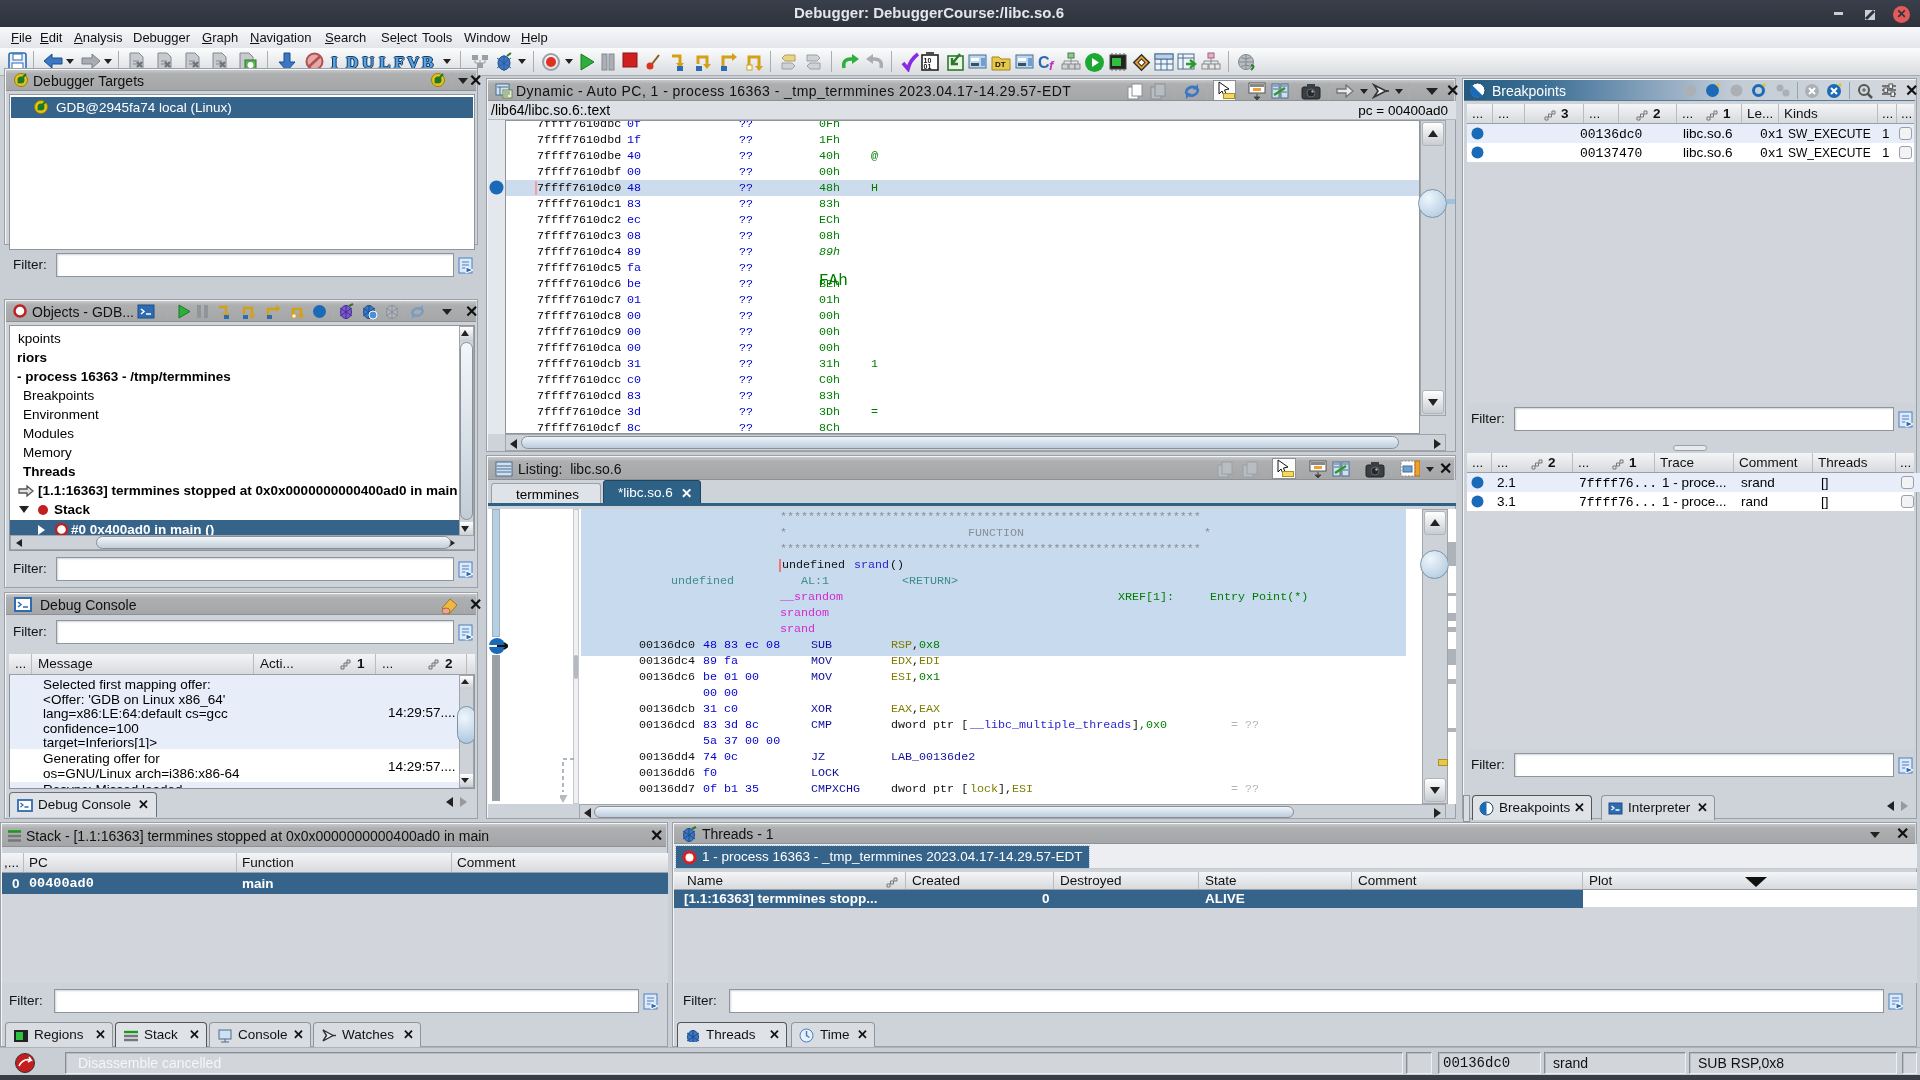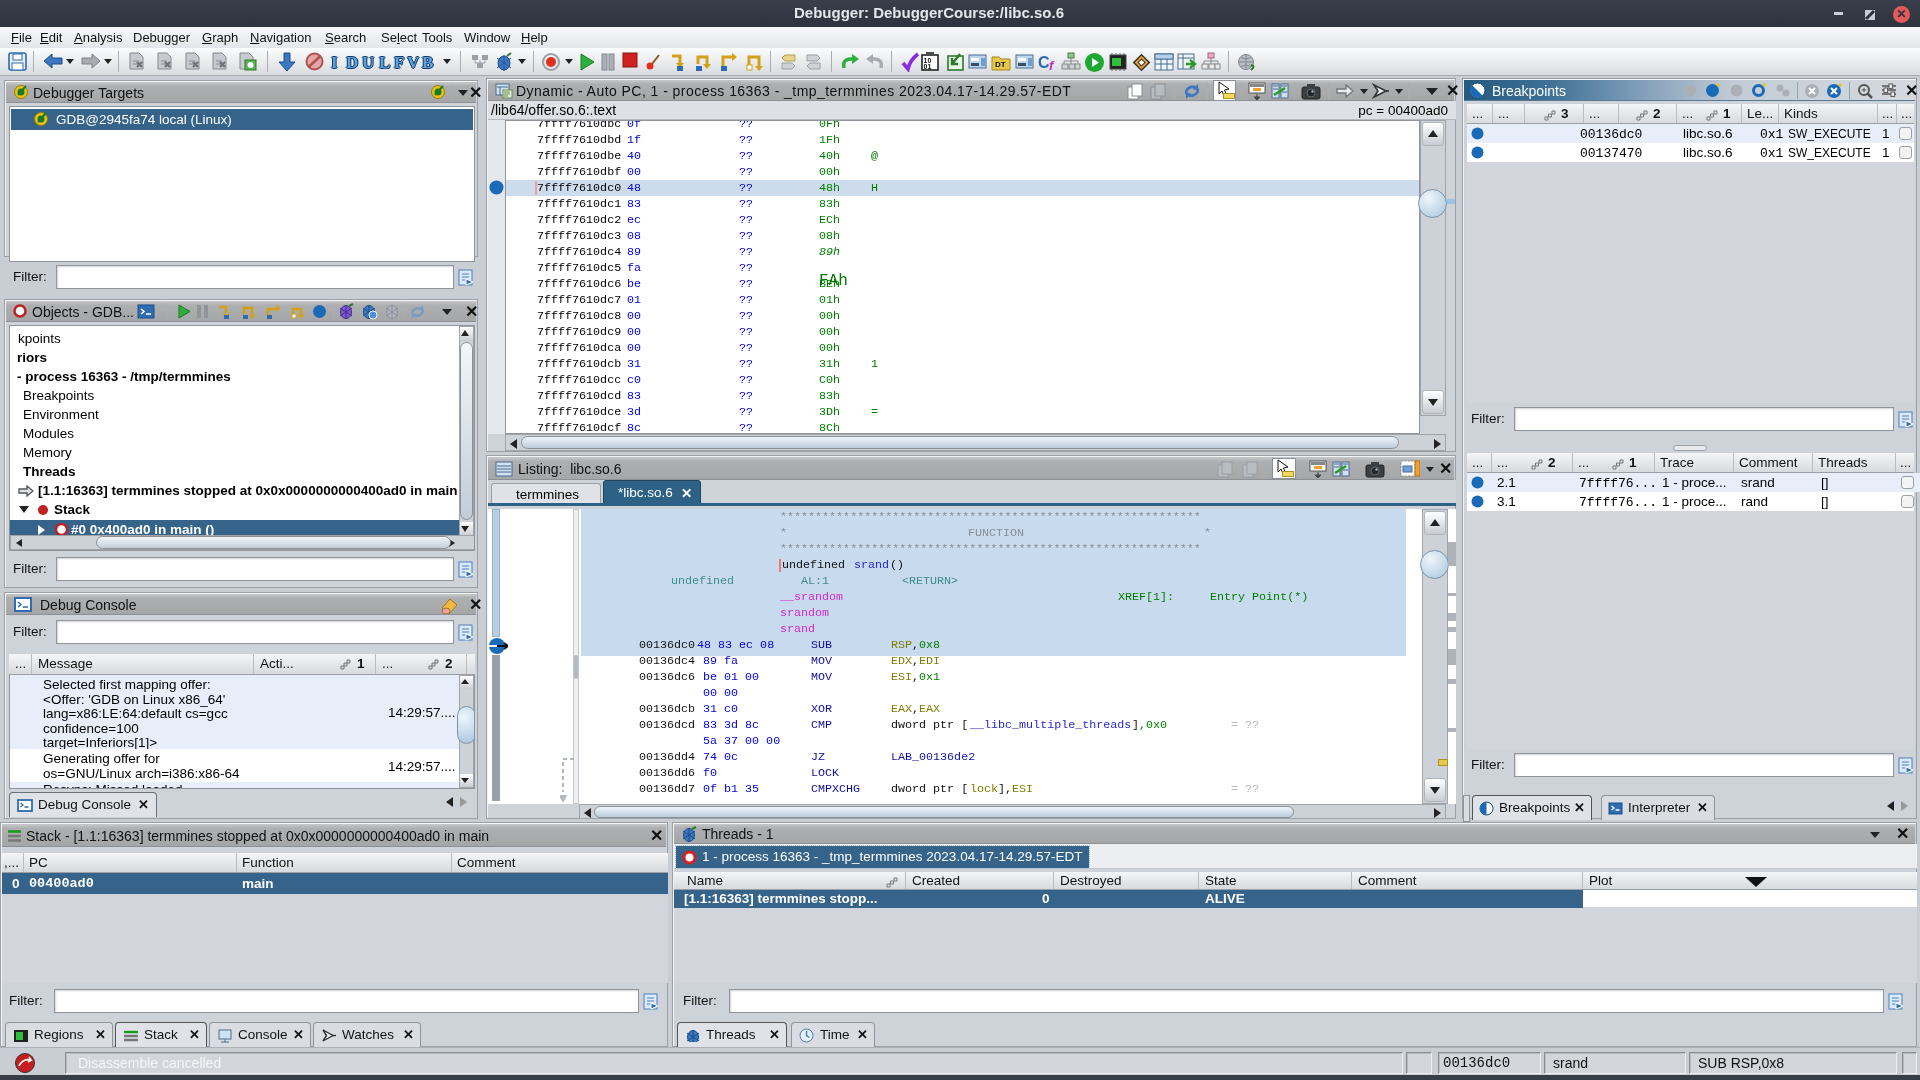--- a/index.html
+++ b/index.html
@@ -255,21 +255,21 @@
     <rect x="8" y="12" width="6" height="5" fill="#e8e8e8" stroke="#888"></rect>
     <rect x="14" y="12" width="5" height="5" fill="#e8e8e8" stroke="#888"></rect>
     <path d="M10 6 v3 M3 12 v-3 h14 v3 M10 9 v3" stroke="#888" fill="none"></path>
   </svg>
 <div class="tsep" style="left:1228px;"></div>
 <svg class="abs" style="left:1237px;top:52px;" width="21" height="21" viewBox="0 0 21 21">
     <circle cx="9" cy="10" r="7.5" fill="#b8bdc2" stroke="#83898f"></circle>
     <path d="M9 2.5 v15 M2 10 h14 M4 5.5 q5 3 10 0 M4 14.5 q5 -3 10 0" stroke="#83898f" fill="none"></path>
     <path d="M14 13 q5 1 0 5" stroke="#2c7a28" stroke-width="2" fill="none"></path>
   </svg>
-<div class="panel" style="left:4px;top:80px;width:474px;height:177px;">
+<div class="panel" style="left:4px;top:68px;width:474px;height:177px;">
     <div class="ptitle">
       <svg class="abs" style="left:7px;top:2px;" width="16" height="16" viewBox="0 0 16 16">
         <circle cx="8" cy="8" r="6.5" fill="#e8c21a" stroke="#9a7d00"></circle>
         <circle cx="8" cy="8" r="3.5" fill="#1b7a26"></circle>
         <path d="M5 11 L13 2" stroke="#1b7a26" stroke-width="2"></path>
       </svg>
       <span class="txt" style="left:27px;">Debugger Targets</span>
       <svg class="abs" style="left:424px;top:2px;" width="16" height="16" viewBox="0 0 16 16">
         <circle cx="8" cy="8" r="6.5" fill="#e8c21a" stroke="#9a7d00"></circle>
         <circle cx="8" cy="8" r="3.5" fill="#1b7a26"></circle>
@@ -543,21 +543,21 @@
       <svg class="abs" style="left:884px;top:3px;" width="18" height="16" viewBox="0 0 18 16">
         <path d="M2 2 L14 8 L2 14 L6 8 Z" fill="#eef0f3" stroke="#333" stroke-width="1.6"></path>
         <path d="M13 8 h4" stroke="#333" stroke-width="1.6"></path>
       </svg>
       <div class="caret" style="left:907px;top:9px;"></div>
       <div style="position:absolute;left:920px;top:2px;width:1px;height:17px;background:#aaadb2;"></div>
       <div class="caret" style="left:938px;top:8px;border-left-width:6px;border-right-width:6px;border-top-width:7px;"></div>
       <span class="xbtn" style="left:958px;top:3px;">✕</span>
     </div>
     <div class="abs" style="left:1px;top:22px;width:968px;height:19px;background:#dde0e4;border-bottom:1px solid #b5b8bc;font-size:14px;">
-      <span style="position:absolute;left:3px;top:1px;">/lib64/offer.so.6:.text</span>
+      <span style="position:absolute;left:3px;top:1px;">/lib64/libc.so.6:.text</span>
       <span style="position:absolute;right:8px;top:2px;font-size:13.5px;">pc = 00400ad0</span>
     </div>
     <div class="abs" style="left:1px;top:41px;width:17px;height:314px;background:#e4e7eb;"></div>
     <div class="white abs" style="left:18px;top:41px;width:915px;height:314px;overflow:hidden;">
       <div class="abs mono" style="left:31px;top:-4px;font-size:11.7px;color:#000;">7ffff7610dbc</div>
       <div class="abs mono" style="left:121px;top:-4px;font-size:11.7px;color:#0000d0;text-align:center;">0f</div>
       <div class="abs mono" style="left:233px;top:-4px;font-size:11.7px;color:#0000d0;">??</div>
       <div class="abs mono" style="left:313px;top:-4px;font-size:11.7px;color:#007d00;">0Fh</div>
       <div class="abs mono" style="left:31px;top:12px;font-size:11.7px;color:#000;">7ffff7610dbd</div>
       <div class="abs mono" style="left:121px;top:12px;font-size:11.7px;color:#0000d0;">1f</div>
@@ -743,21 +743,21 @@
       <div class="abs mono" style="left:402px;top:49px;font-size:11.7px;color:#111;white-space:pre;">()</div>
       <div class="abs mono" style="left:183px;top:65px;font-size:11.7px;color:#3e8c8c;white-space:pre;">undefined</div>
       <div class="abs mono" style="left:313px;top:65px;font-size:11.7px;color:#3e8c8c;white-space:pre;">AL:1</div>
       <div class="abs mono" style="left:414px;top:65px;font-size:11.7px;color:#3e8c8c;white-space:pre;">&lt;RETURN&gt;</div>
       <div class="abs mono" style="left:292px;top:81px;font-size:11.7px;color:#d22ad2;white-space:pre;">__srandom</div>
       <div class="abs mono" style="left:630px;top:81px;font-size:11.7px;color:#007d00;white-space:pre;">XREF[1]:</div>
       <div class="abs mono" style="left:722px;top:81px;font-size:11.7px;color:#007d00;white-space:pre;">Entry Point(*)</div>
       <div class="abs mono" style="left:292px;top:97px;font-size:11.7px;color:#d22ad2;white-space:pre;">srandom</div>
       <div class="abs mono" style="left:292px;top:113px;font-size:11.7px;color:#d22ad2;white-space:pre;">srand</div>
       <div class="abs mono" style="left:151px;top:129px;font-size:11.7px;color:#111;white-space:pre;">00136dc0</div>
-      <div class="abs mono" style="left:209px;top:129px;font-size:11.7px;color:#0000d0;white-space:pre;">48 83 ec 08</div>
+      <div class="abs mono" style="left:215px;top:129px;font-size:11.7px;color:#0000d0;white-space:pre;">48 83 ec 08</div>
       <div class="abs mono" style="left:323px;top:129px;font-size:11.7px;color:#10109e;white-space:pre;">SUB</div>
       <div class="abs mono" style="left:403px;top:129px;font-size:11.7px;color:#7d7d00;white-space:pre;">RSP</div>
       <div class="abs mono" style="left:424px;top:129px;font-size:11.7px;color:#111;white-space:pre;">,</div>
       <div class="abs mono" style="left:431px;top:129px;font-size:11.7px;color:#007d00;white-space:pre;">0x8</div>
       <div class="abs mono" style="left:151px;top:145px;font-size:11.7px;color:#111;white-space:pre;">00136dc4</div>
       <div class="abs mono" style="left:215px;top:145px;font-size:11.7px;color:#0000d0;white-space:pre;">89 fa</div>
       <div class="abs mono" style="left:323px;top:145px;font-size:11.7px;color:#10109e;white-space:pre;">MOV</div>
       <div class="abs mono" style="left:403px;top:145px;font-size:11.7px;color:#7d7d00;white-space:pre;">EDX</div>
       <div class="abs mono" style="left:424px;top:145px;font-size:11.7px;color:#111;white-space:pre;">,</div>
       <div class="abs mono" style="left:431px;top:145px;font-size:11.7px;color:#7d7d00;white-space:pre;">EDI</div>

